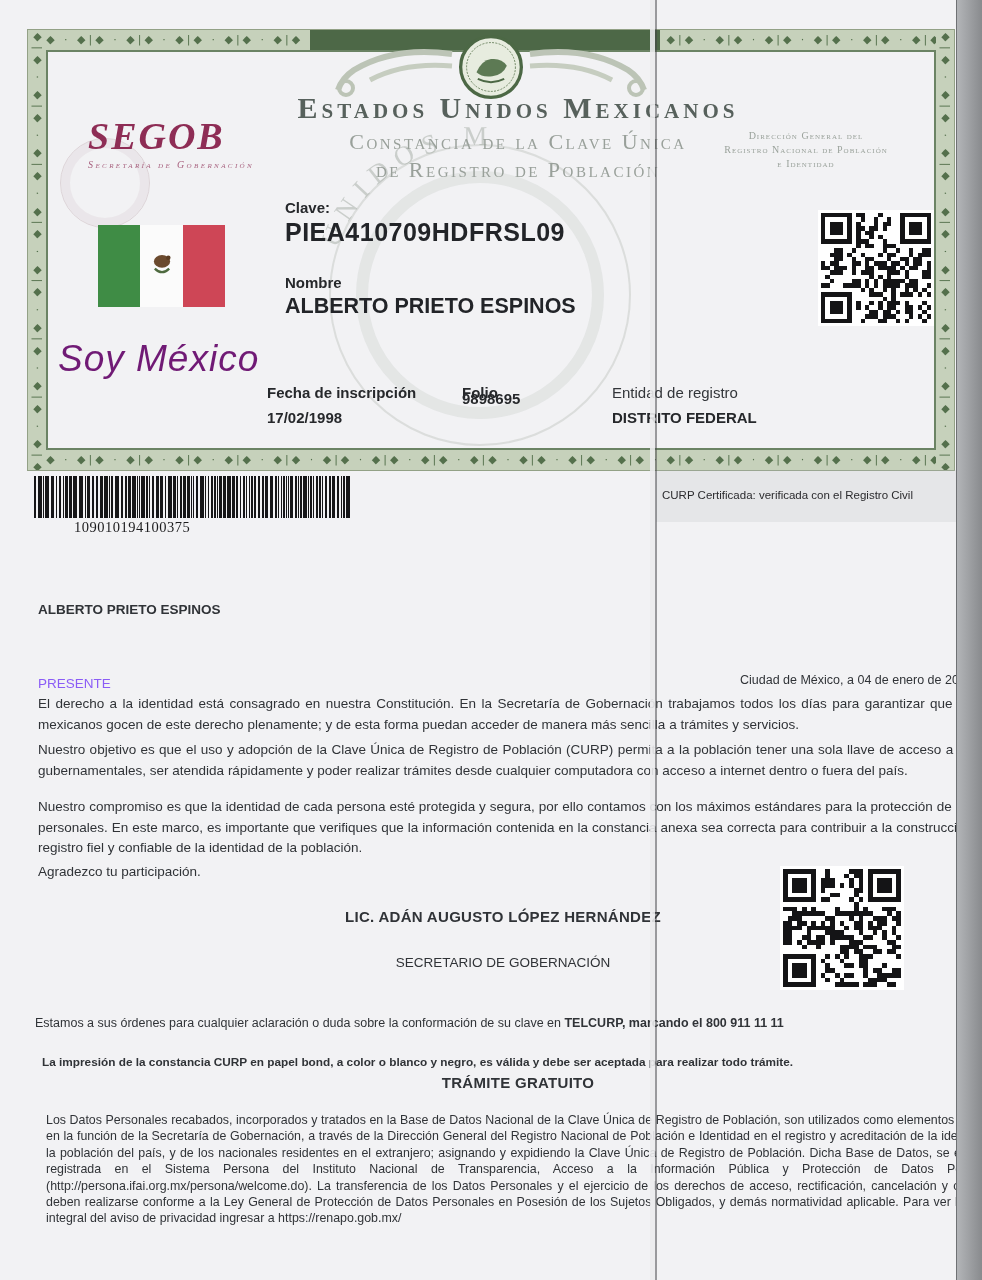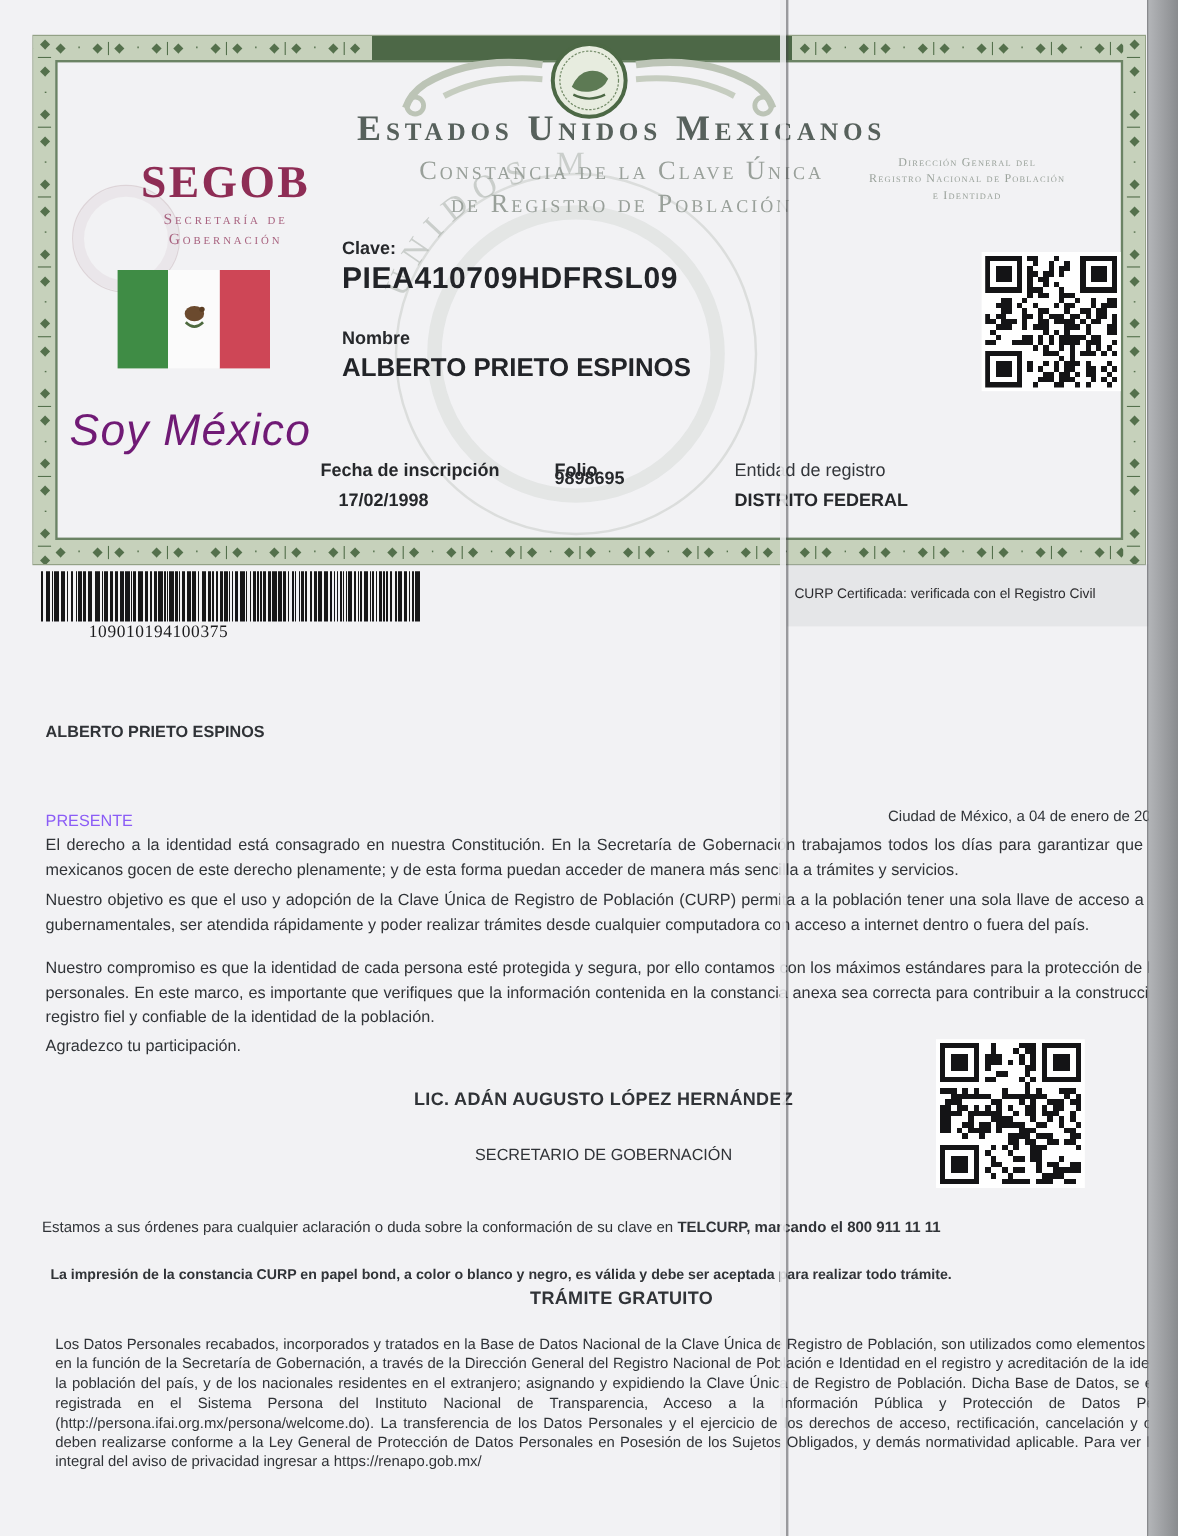--- a/index.html
+++ b/index.html
@@ -14,26 +14,26 @@
   .band.top{top:0}.band.bottom{top:420px}
   .band.v{top:0;width:18px;height:440px;writing-mode:vertical-rl;line-height:18px;}
   .band.left{left:0}.band.right{left:908px}
   .darkband{position:absolute;left:282px;top:0;width:350px;height:20px;background:var(--green,#4d6847);}
   .cert-inner{position:absolute;left:18px;top:20px;right:18px;bottom:20px;border:2px solid rgba(72,102,64,.8);}
   .seal{position:absolute;left:430px;top:4px;width:66px;height:66px;}
   .wing{position:absolute;top:14px;width:120px;height:56px;}
   .wing.l{left:306px}.wing.r{left:500px;transform:scaleX(-1);}
   .watermark{position:absolute;left:257px;top:70px;width:390px;height:390px;pointer-events:none;}
 
-  .segob{position:absolute;left:60px;top:102px;width:200px;text-align:center;}
+  .segob{position:absolute;left:60px;top:86px;width:200px;text-align:left;font-style:italic;}
   .segob-ghost{position:absolute;left:-28px;top:22px;width:88px;height:88px;border-radius:50%;
         border:1px solid #ddd4d8;box-shadow:inset 0 0 0 9px rgba(222,210,216,.35);}
   .segob-word{position:relative;font-family:"Liberation Serif",serif;font-weight:bold;font-size:38px;
         color:var(--maroon,#8e2d55);letter-spacing:2px;line-height:40px;}
-  .segob-sub{position:relative;font-size:13px;letter-spacing:2.4px;color:#a8627f;margin-top:3px;}
+  .segob-sub{position:relative;font-size:10px;letter-spacing:2.4px;color:#a8627f;margin-top:3px;}
 
   .smallcaps{font-family:"Liberation Serif",serif;font-variant:small-caps;}
   .hdr-title{position:absolute;left:230px;top:61px;width:520px;text-align:center;font-size:30px;
         color:var(--hdr,#57615c);letter-spacing:4px;font-weight:600;}
   .hdr-sub{position:absolute;left:230px;width:520px;text-align:center;font-size:22px;
         color:#99a09a;letter-spacing:2.5px;}
   .hdr-sub1{top:99px}.hdr-sub2{top:127px}
   .dir{position:absolute;left:672px;top:99px;width:212px;text-align:center;font-size:10px;
         color:#9aa29b;line-height:14px;letter-spacing:1px;}
 
@@ -458,21 +458,21 @@
           <rect x="14" y="24" width="1" height="1" fill="#141416"></rect>
           <rect x="17" y="24" width="1" height="1" fill="#141416"></rect>
           <rect x="19" y="24" width="1" height="1" fill="#141416"></rect>
           <rect x="23" y="24" width="1" height="1" fill="#141416"></rect>
         </svg>
       </div>
 
     <div class="soy">Soy México</div>
 
     <div class="lbl" style="left:239px;top:354px;">Fecha de inscripción</div>
-    <div class="fval" style="left:239px;top:379px;margin-left:15px;">17/02/1998</div>
+    <div class="fval" style="left:239px;top:379px;">17/02/1998</div>
     <div class="lbl" style="left:434px;top:354px;">Folio</div>
     <div class="fval" style="left:434px;top:360px;">9898695</div>
     <div class="lbl flabel-normal" style="left:584px;top:354px;">Entidad de registro</div>
     <div class="fval" style="left:584px;top:379px;">DISTRITO FEDERAL</div>
   </div>
 
   <div class="scan-shade"></div>
   <div class="barcode" id="barcode">
       <svg viewBox="0 0 318 42" preserveAspectRatio="none" shape-rendering="crispEdges" style="width:100%;height:100%;display:block">
         <rect x="0" y="0" width="2" height="42" fill="#161618"></rect>

